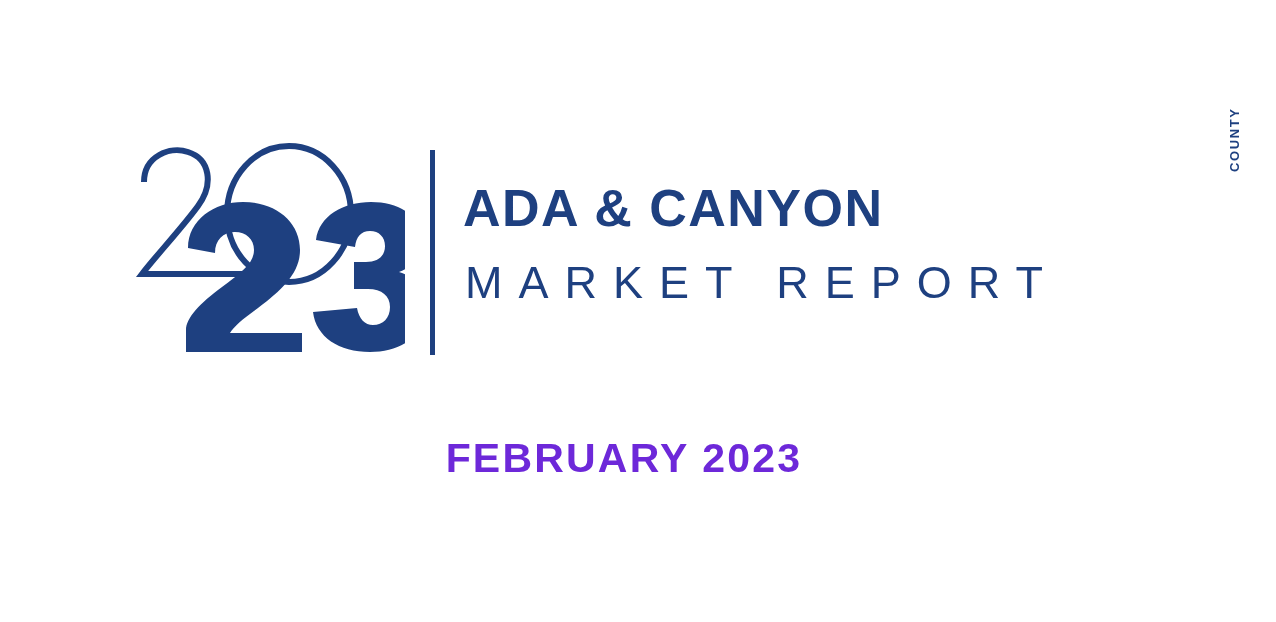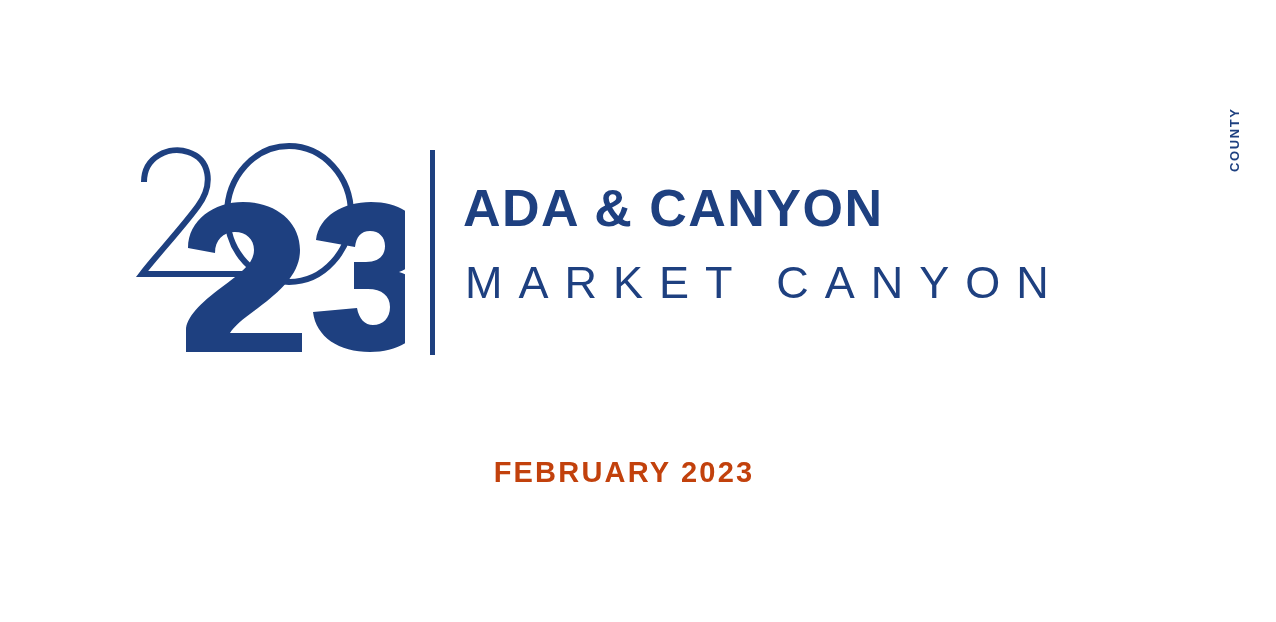--- a/index.html
+++ b/index.html
@@ -105,25 +105,25 @@
   }
   .caption-line {
     font-size: 32px;
     line-height: 44px;
     font-weight: 400;
     color: #1e4080;
     letter-spacing: 0.2px;
     white-space: nowrap;
   }
   .caption-date {
-    margin-top: 22px;
-    font-size: 29px;
+    margin-top: 8px;
+    font-size: 41px;
     line-height: 40px;
     font-weight: 700;
-    color: #c2410c;
+    color: #6d28d9;
     letter-spacing: 2.2px;
     white-space: nowrap;
   }
 </style>
 </head>
 <body>
 
 <div class="page">
 
   <div class="logo-lockup">
@@ -152,21 +152,21 @@
                    C231 91, 226 97, 225 107 Z"></path>
         </g>
       </svg>
     </div>
 
     <div class="logo-divider"></div>
 
     <div class="wordmark">
       <div class="wordmark-main">ADA &amp; CANYON</div>
       <div class="county-tag">COUNTY</div>
-      <div class="wordmark-sub">MARKET CANYON</div>
+      <div class="wordmark-sub">MARKET REPORT</div>
     </div>
 
   </div>
 
   <div class="caption-block">
     <div class="caption-date">FEBRUARY 2023</div>
   </div>
 
 </div>
 

